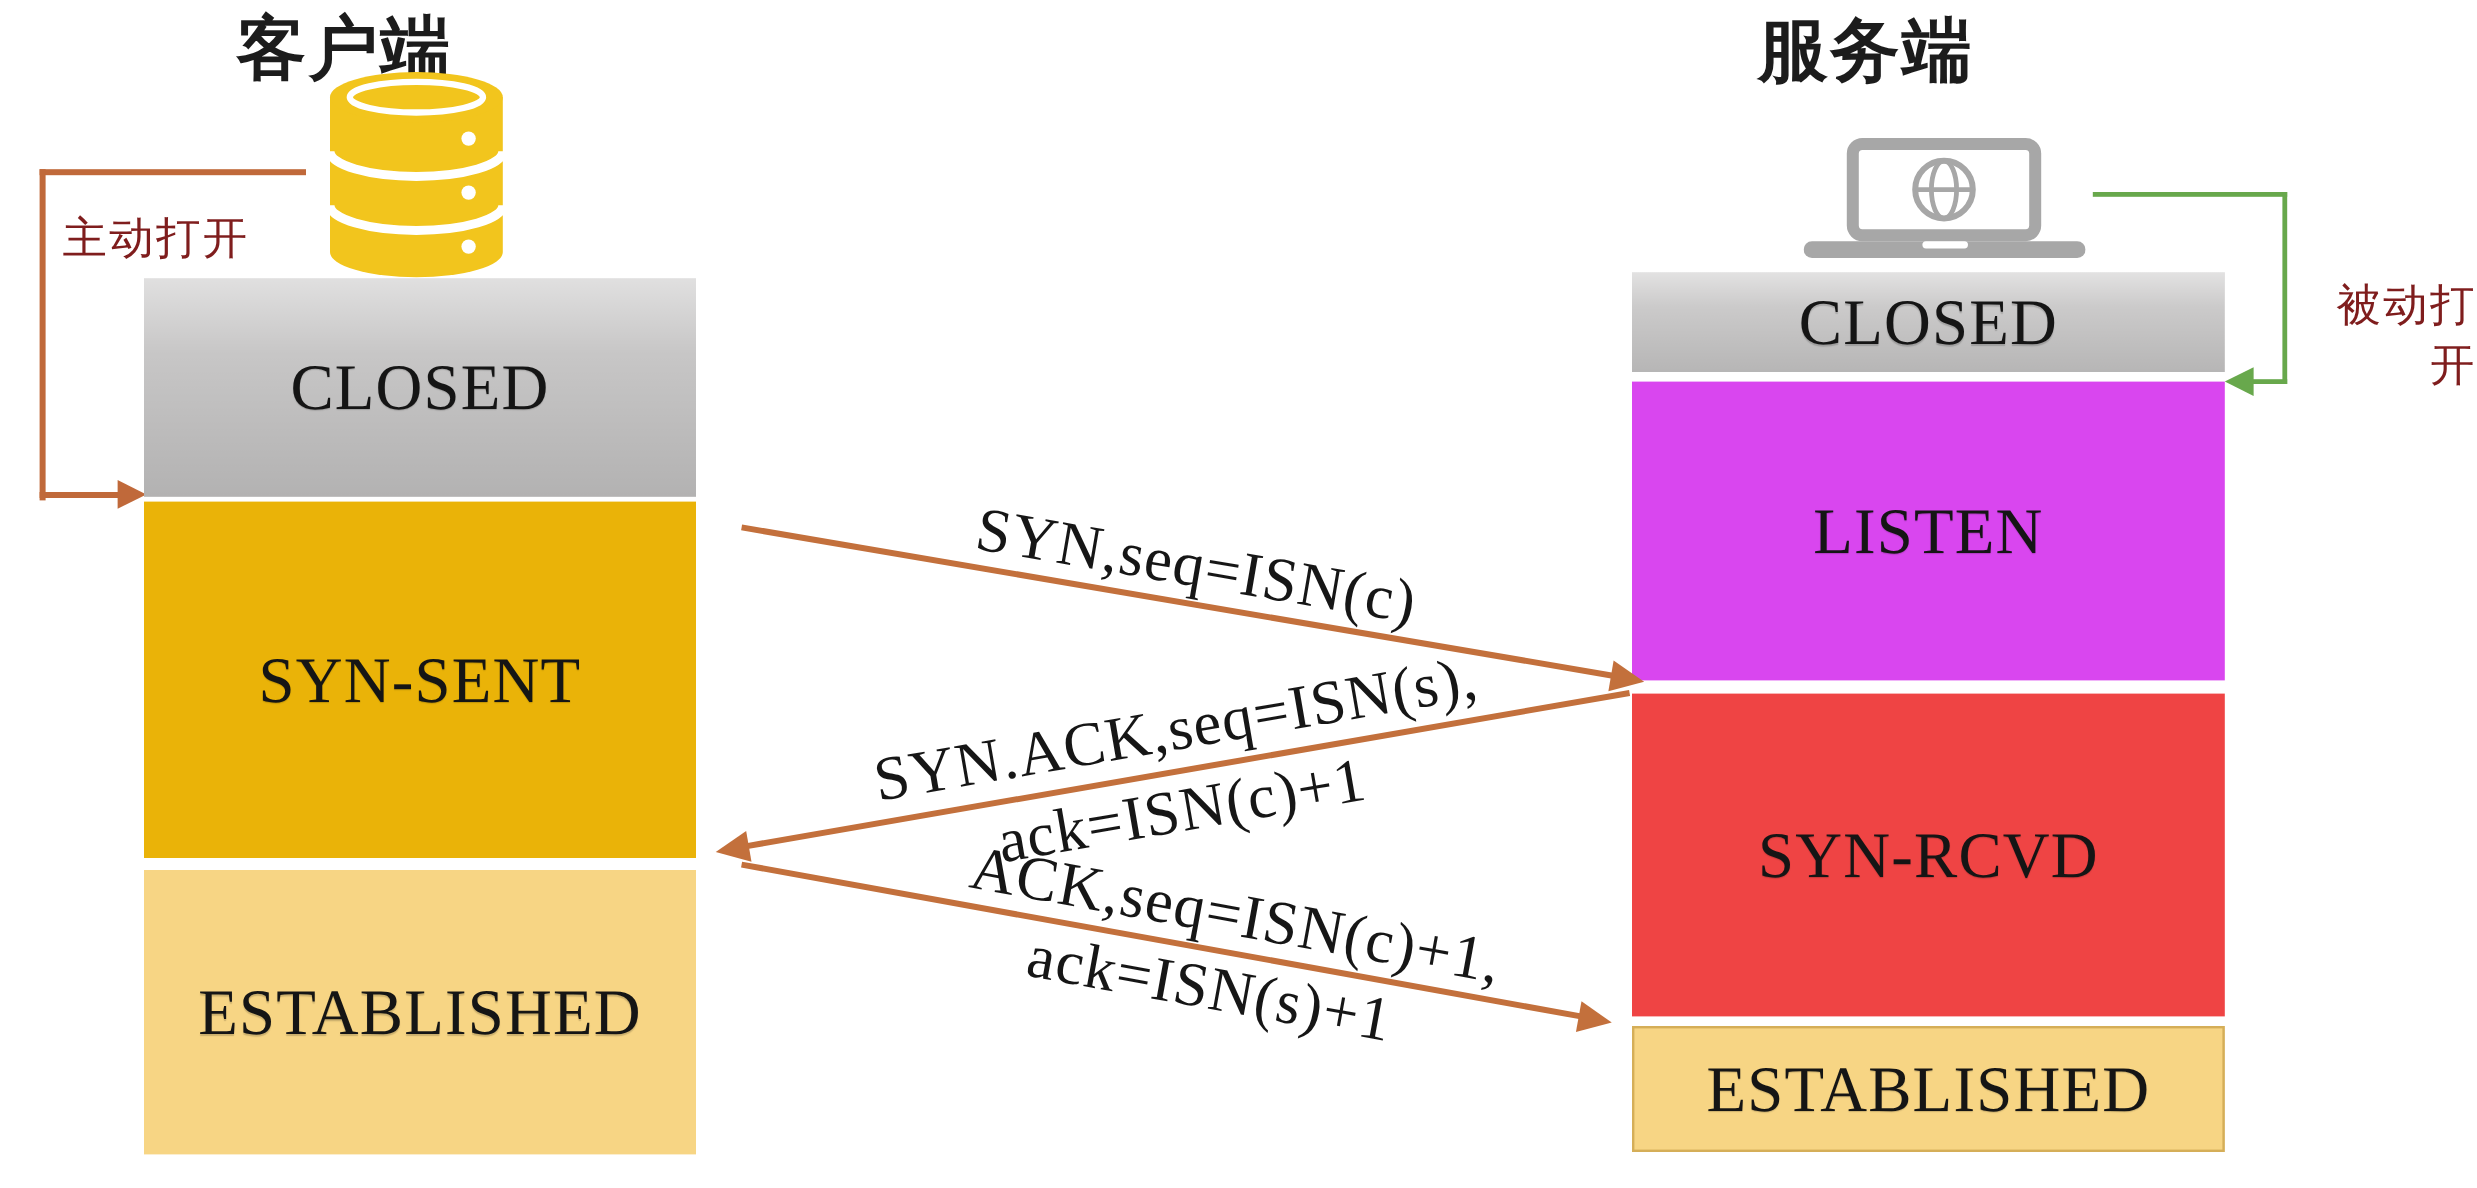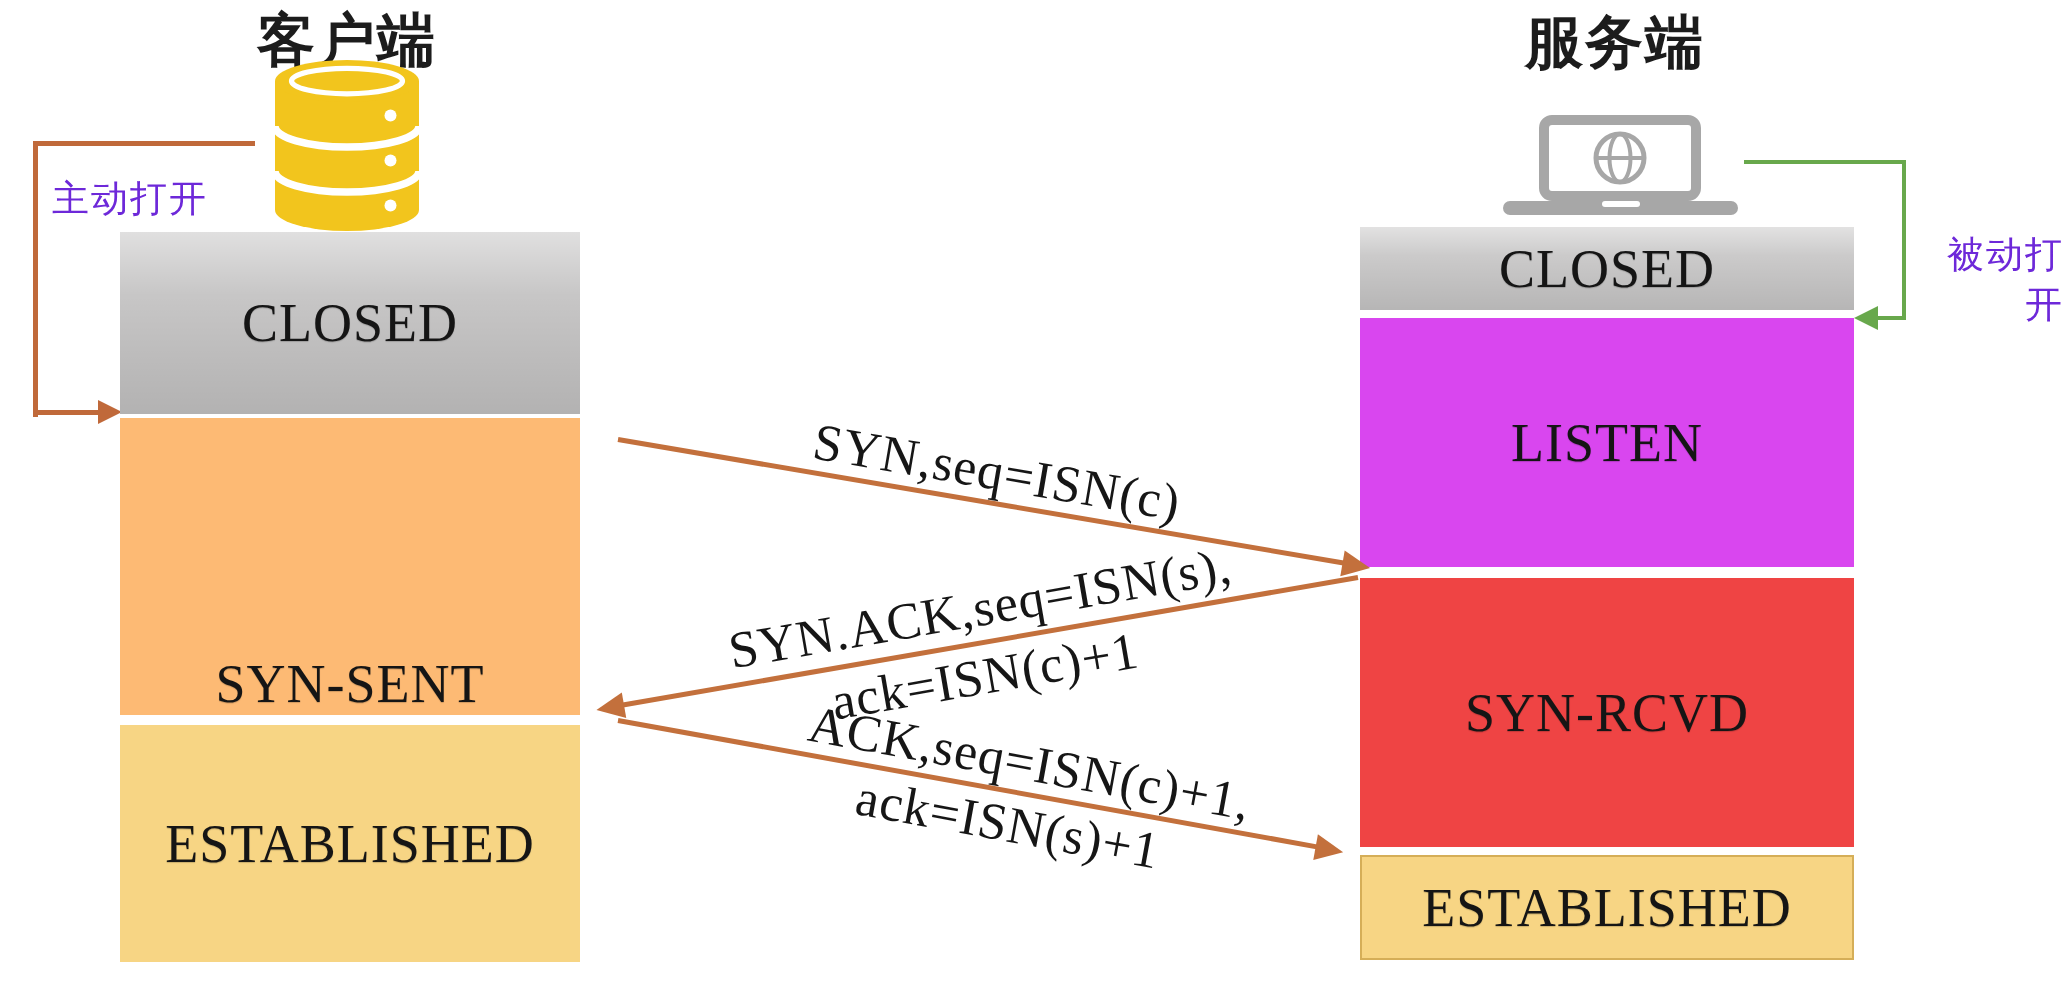--- a/index.html
+++ b/index.html
@@ -1,24 +1,24 @@
 <!DOCTYPE html>
 <html><head>
 <meta charset="utf-8">
 <style>
   html,body{margin:0;padding:0;background:#ffffff;}
   .stage{position:relative;width:2064px;height:990px;background:#ffffff;overflow:hidden;
          font-family:"Liberation Sans","DejaVu Sans",sans-serif;}
 
   
-  .endpoint-title{position:absolute;width:300px;text-align:center;font-size:58px;font-weight:600;
+  .endpoint-title{position:absolute;width:300px;font-size:58px;font-weight:600;
                   color:#1c1c1c;letter-spacing:2px;}
   .title-client{left:197px;top:2px;}
   .title-server{left:1465px;top:4px;}
-  .open-label{position:absolute;font-size:37px;color:#6d28d9;letter-spacing:2px;}
+  .open-label{position:absolute;font-size:37px;color:#7f1d1d;letter-spacing:2px;}
   .open-client{left:52px;top:174px;}
   .open-server{left:1939px;top:230px;text-align:right;}
 
   
   .state-box{position:absolute;display:flex;align-items:center;justify-content:center;}
   .state-label{font-family:"Liberation Serif","DejaVu Serif",serif;font-size:54px;color:#151515;
                letter-spacing:1px;text-shadow:0 1px 1px rgba(0,0,0,0.18);}
   .shade{background-image:linear-gradient(rgba(255,255,255,0.45),rgba(255,255,255,0) 35%,rgba(0,0,0,0.10));}
   .c-box{left:120px;width:460px;}
   .s-box{left:1360px;width:494px;}
@@ -73,21 +73,21 @@
 
   <div class="seg" style="left: 33px; top: 141px; width: 222px; height: 5px; background-color: rgb(192, 105, 58);"></div>
   <div class="seg" style="left: 33px; top: 141px; width: 5px; height: 276px; background-color: rgb(192, 105, 58);"></div>
   <div class="seg" style="left: 33px; top: 410px; width: 67px; height: 5px; background-color: rgb(192, 105, 58);"></div>
   <div class="tri" style="left: 98px; top: 400px; border-left: 24px solid rgb(192, 105, 58); border-top: 12px solid transparent; border-bottom: 12px solid transparent;"></div>
   <div class="open-label open-client">主动打开</div>
 
   <div class="state-box c-box c-closed shade" style="background-color: rgb(199, 198, 198);">
     <span class="state-label">CLOSED</span>
   </div>
-  <div class="state-box c-box c-synsent" style="background-color: #fdba74; align-items: flex-end;">
+  <div class="state-box c-box c-synsent" style="background-color: #eab308;">
     <span class="state-label">SYN-SENT</span>
   </div>
   <div class="state-box c-box c-estab" style="background-color: rgb(247, 213, 132);">
     <span class="state-label">ESTABLISHED</span>
   </div>
 
   <div class="endpoint-title title-server">服务端</div>
 
   <svg class="icon" style="left:1503px;top:115px;" width="235" height="100" viewBox="0 0 235 100">
     <rect x="41" y="5" width="152" height="76" rx="8" fill="#ffffff" stroke-width="10" style="stroke: rgb(167, 167, 167);"></rect>

